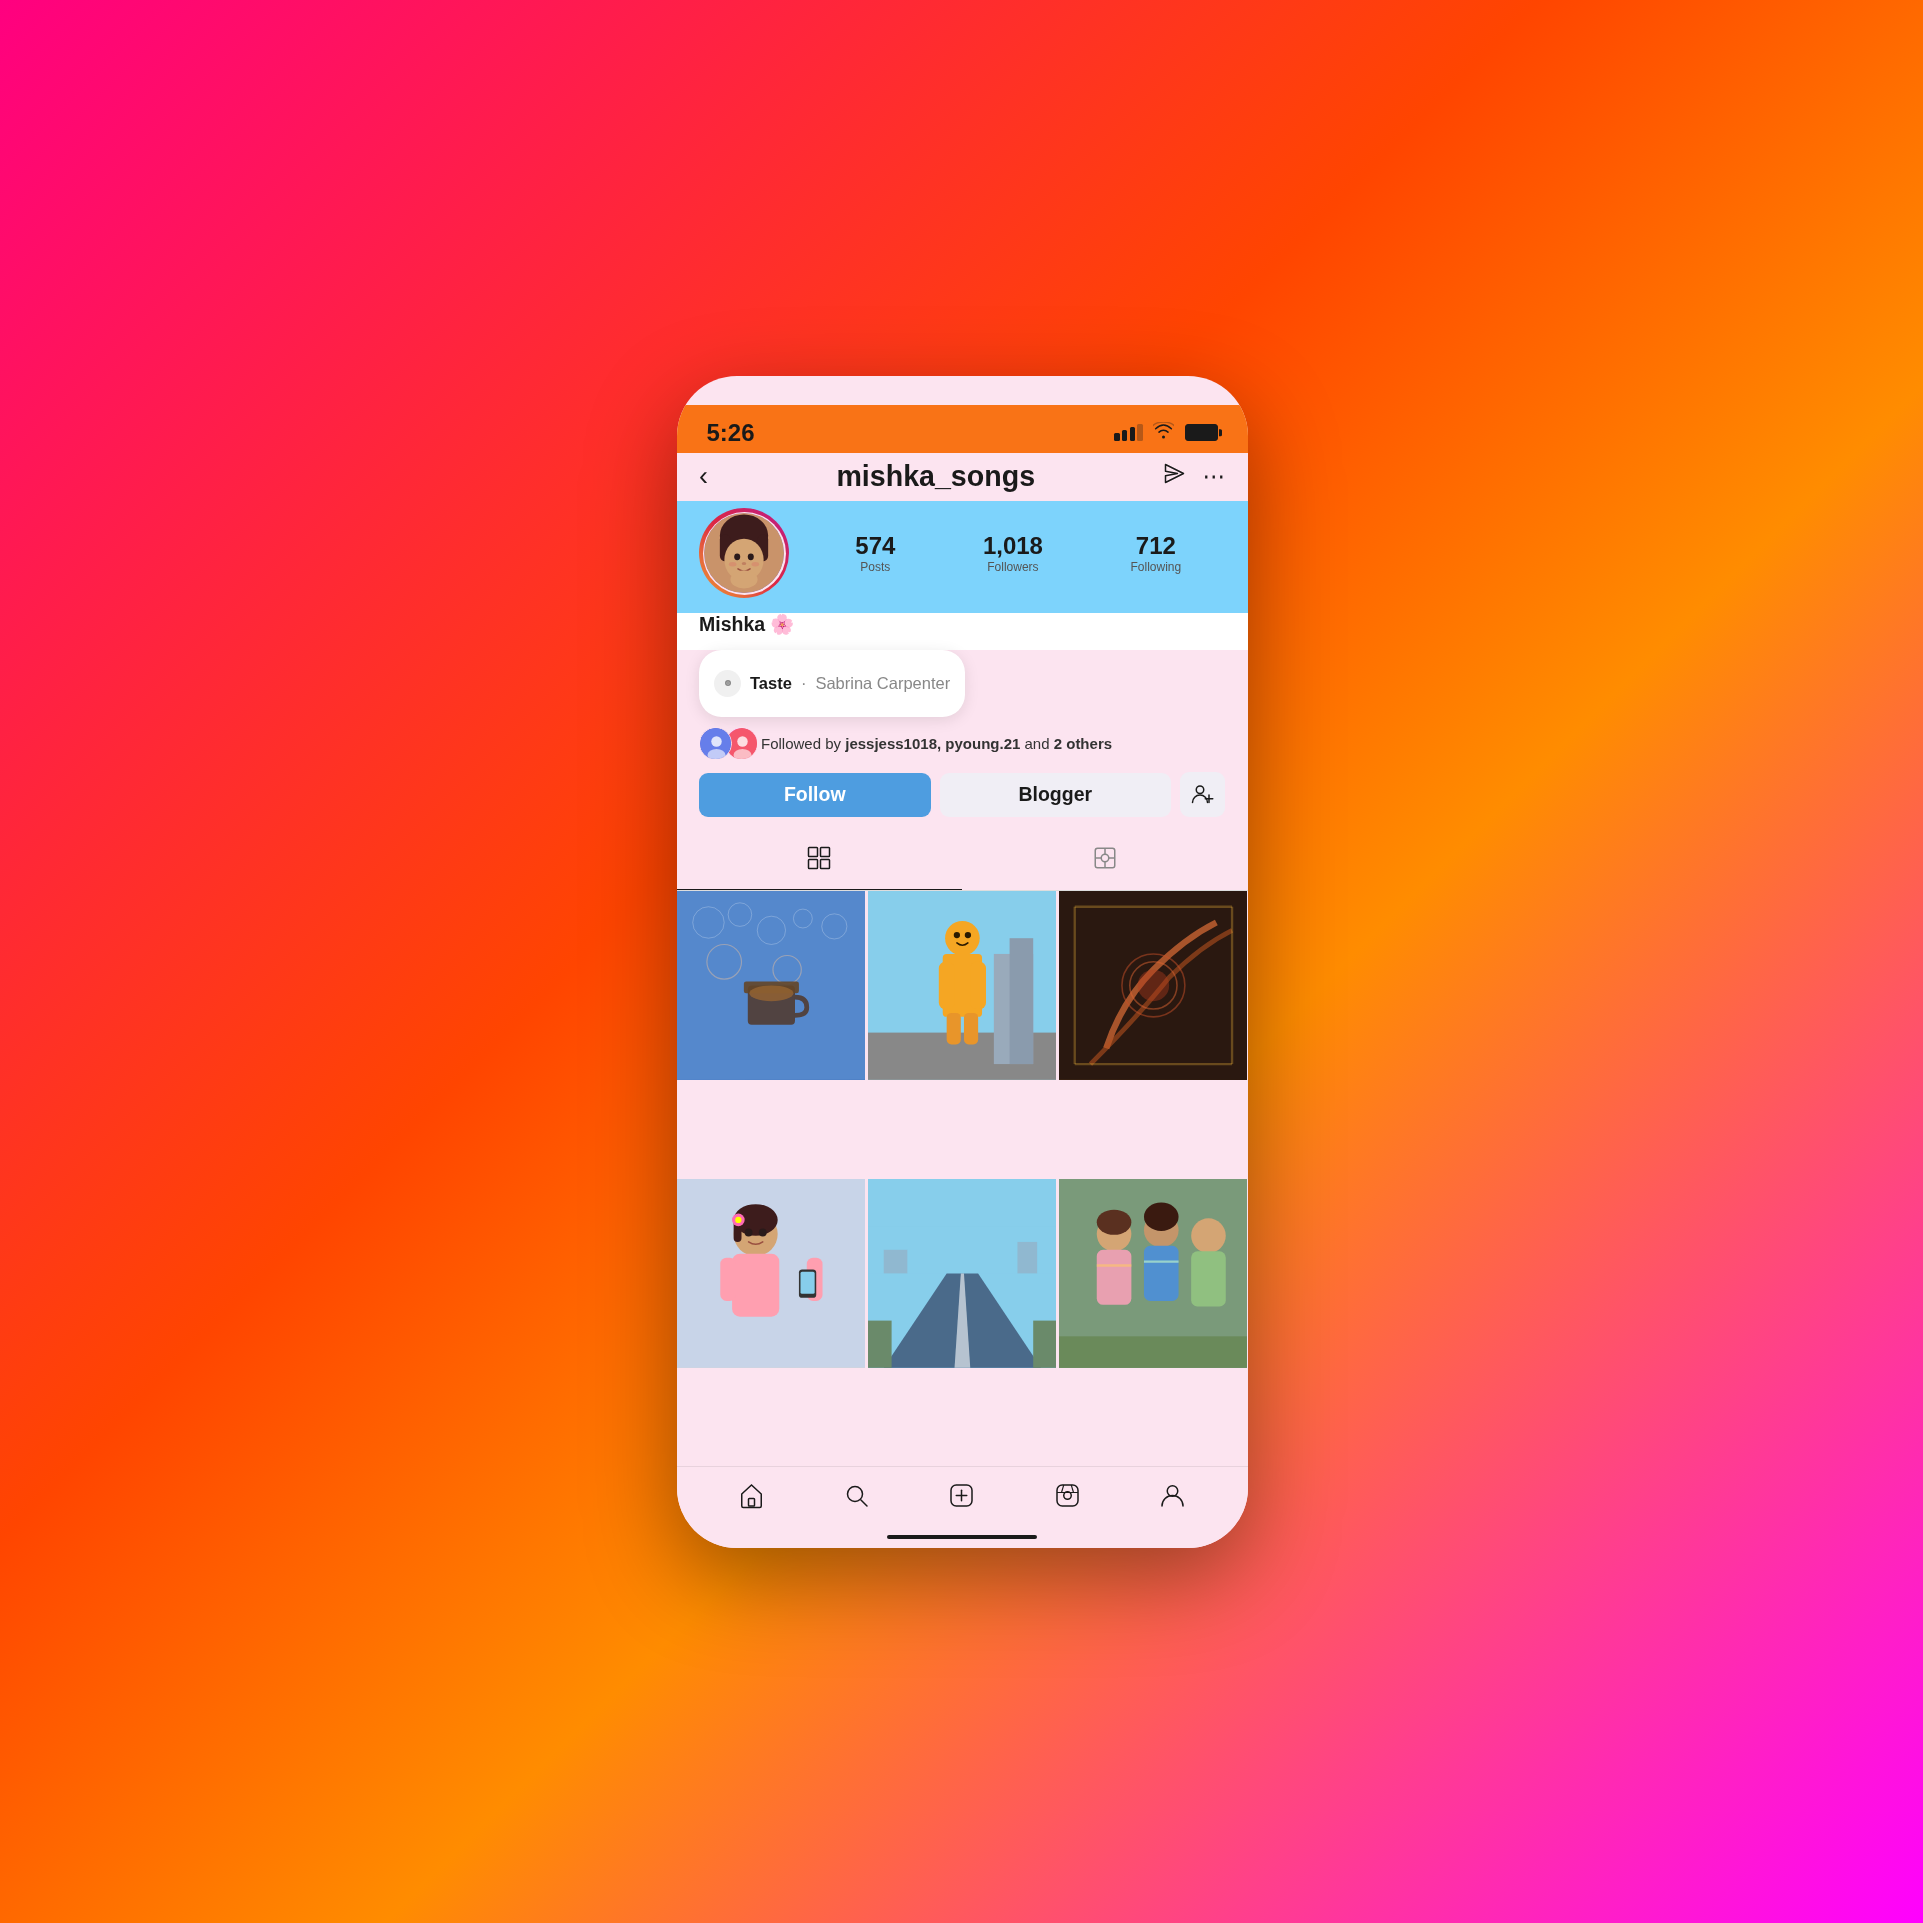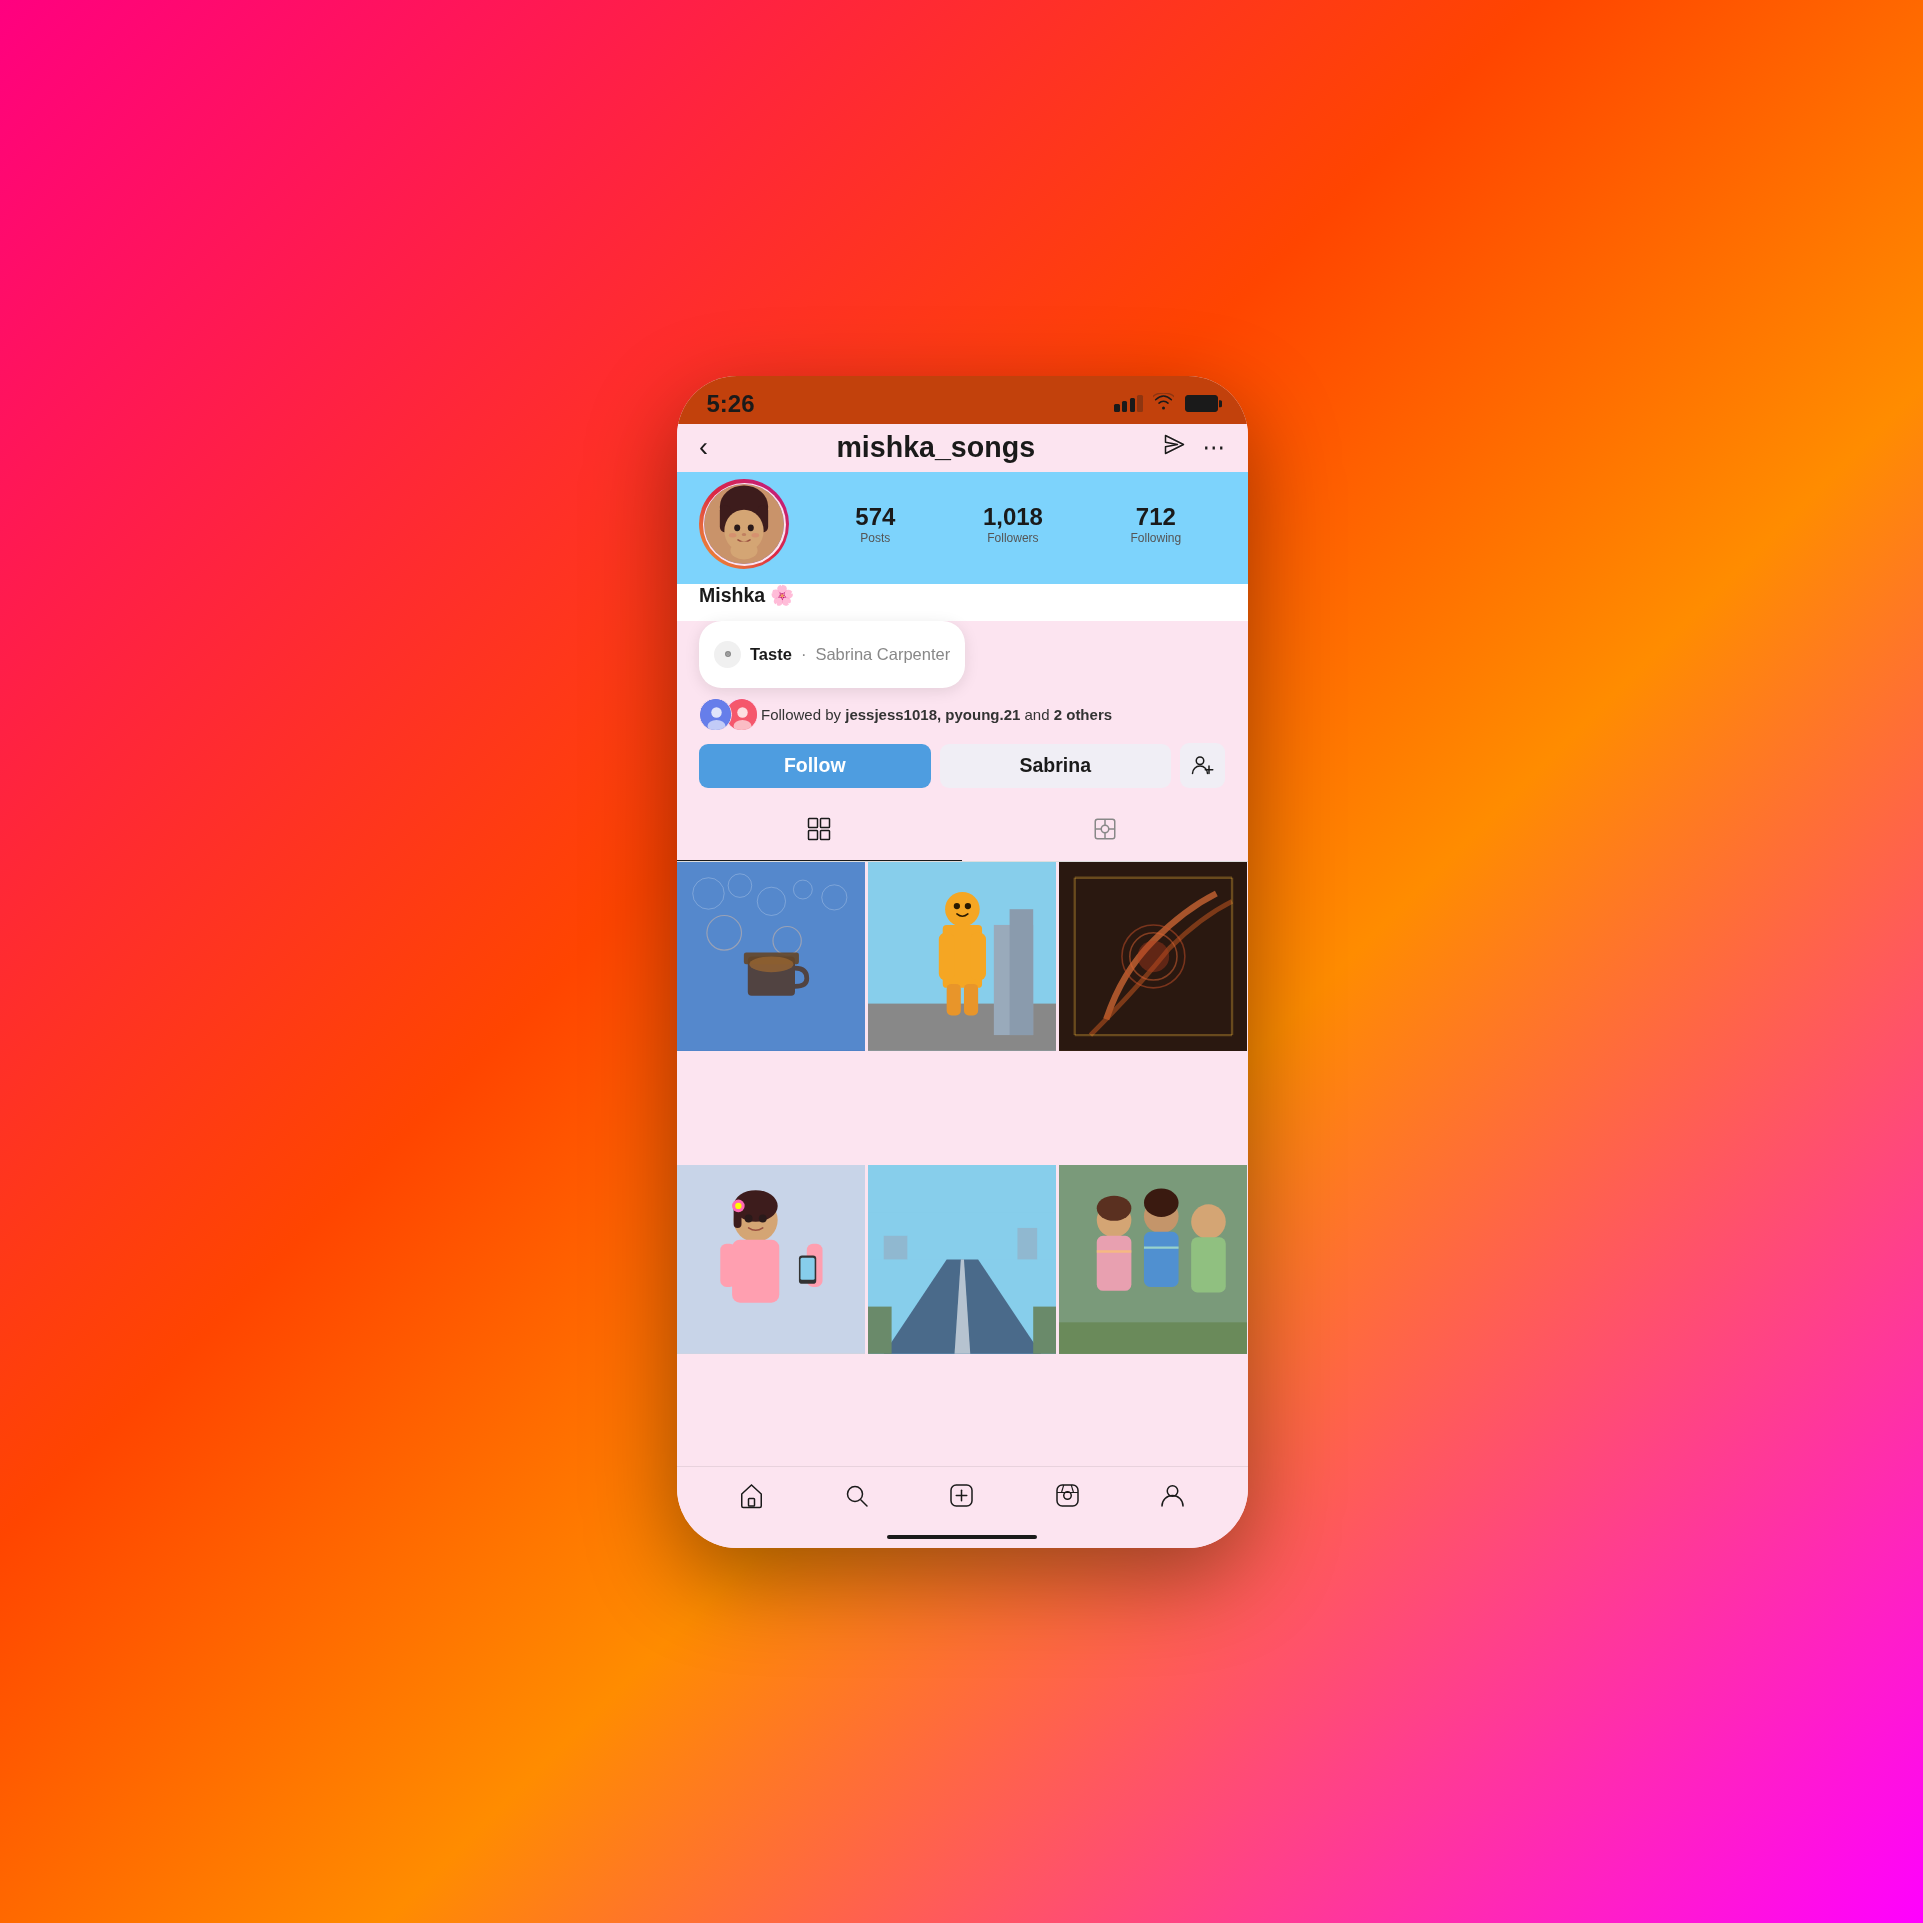--- a/index.html
+++ b/index.html
@@ -24,21 +24,22 @@
       position: relative;
       display: flex;
       flex-direction: column;
     }
 
     
     .status-bar {
       display: flex;
       justify-content: space-between;
       padding: 13.5px 30px 6px 30px;
-      background: #c2410c;
+      background: #f97316;
+      margin-top: 29px;
     }
 
     .status-time {
       font-size: 24px;
       font-weight: 600;
       color: #1a1a1a;
     }
 
     .status-icons {
       display: flex;
@@ -583,21 +584,21 @@
         </svg>
       </div>
     </div>
     <div class="followed-text">
       <span>Followed by </span><strong>jessjess1018, pyoung.21</strong><span> and </span><strong>2 others</strong>
     </div>
   </div>
 
   <div class="action-buttons">
     <button class="btn-follow">Follow</button>
-    <button class="btn-message">Sabrina</button>
+    <button class="btn-message">Blogger</button>
     <button class="btn-add-person">
       <svg width="22.5" height="22.5" viewBox="0 0 30 30" fill="none">
         <circle cx="12" cy="9" r="5" stroke="#1a1a1a" stroke-width="2" fill="none"></circle>
         <path d="M2 26c0-5.5 4.5-10 10-10s10 4.5 10 10" stroke="#1a1a1a" stroke-width="2" fill="none" stroke-linecap="round"></path>
         <line x1="24" y1="16" x2="24" y2="26" stroke="#1a1a1a" stroke-width="2" stroke-linecap="round"></line>
         <line x1="19" y1="21" x2="29" y2="21" stroke="#1a1a1a" stroke-width="2" stroke-linecap="round"></line>
       </svg>
     </button>
   </div>
 

